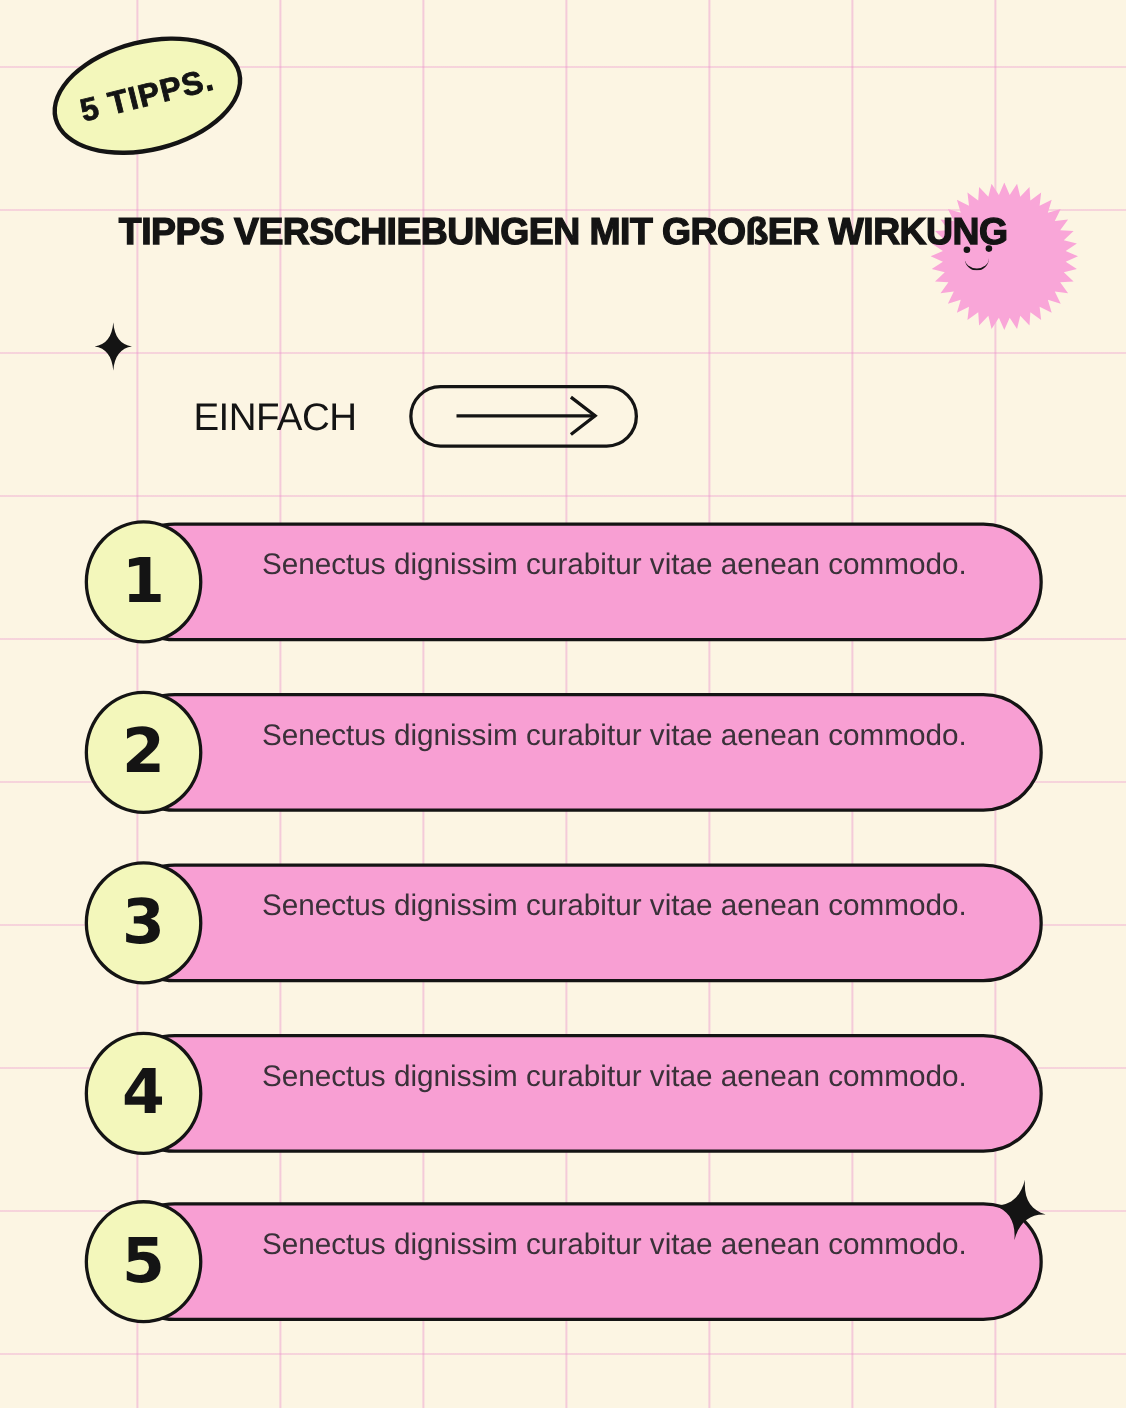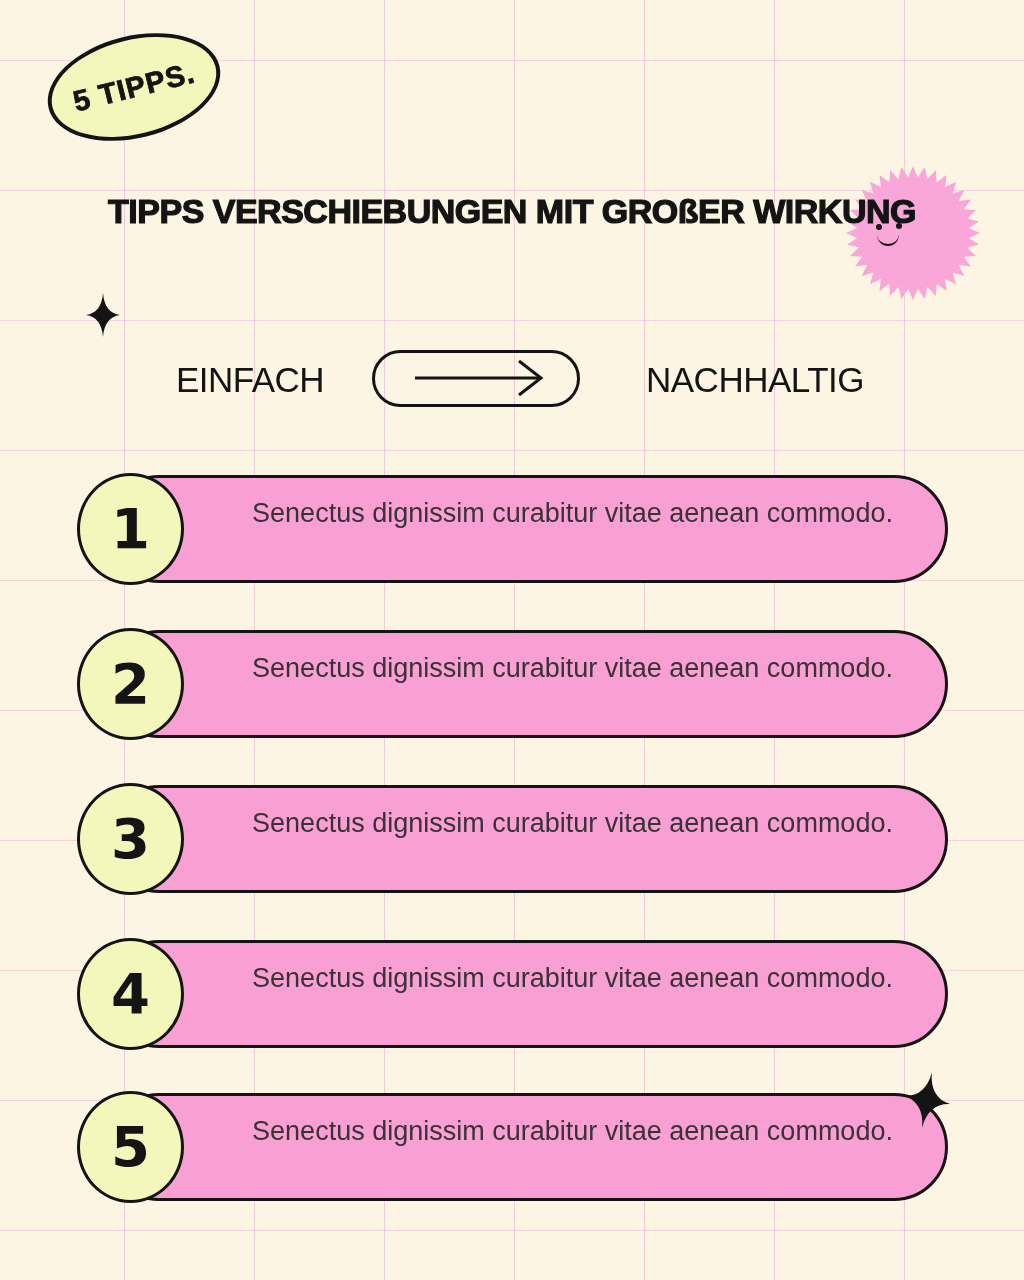--- a/index.html
+++ b/index.html
@@ -66,21 +66,21 @@
   .num-circle{
     position:absolute;left:77px;width:107px;height:112px;
     background:#F3F7BB;border:3.5px solid #141414;border-radius:50%;
     box-sizing:border-box;display:flex;align-items:center;justify-content:center;
     z-index:3;
   }
   .num-circle span{
     font-family:"DejaVu Sans", sans-serif;font-weight:bold;font-size:56px;line-height:1;
   }
   .pill-text{
-    position:absolute;left:195px;width:755px;height:77px;
+    position:absolute;left:181px;width:755px;height:77px;
     display:flex;align-items:center;justify-content:center;
     font-size:27px;color:#3A3139;z-index:4;white-space:nowrap;
   }
 </style>
 </head>
 <body>
 
 <div class="canvas">
 
   <div class="badge">
@@ -104,21 +104,20 @@
     <path fill="#141414" d="M50 0 C53 30 70 47 100 50 C70 53 53 70 50 100 C47 70 30 53 0 50 C30 47 47 30 50 0 Z"></path>
   </svg>
 
   <div class="flow-label from">EINFACH</div>
   <div class="arrow-pill">
     <svg width="201" height="50" viewBox="0 0 201 50">
       <line x1="40" y1="25" x2="166" y2="25" stroke="#141414" stroke-width="3"></line>
       <polyline points="144,8 166,25 144,42" fill="none" stroke="#141414" stroke-width="3"></polyline>
     </svg>
   </div>
-  <div class="flow-label to">NACHHALTIG</div>
 
   <div class="pill" style="top:475px"></div>
   <div class="num-circle" style="top:473px">
     <span>1</span>
   </div>
   <div class="pill-text" style="top:475px">Senectus dignissim curabitur vitae aenean commodo.</div>
 
   <div class="pill" style="top:630px"></div>
   <div class="num-circle" style="top:628px">
     <span>2</span>

